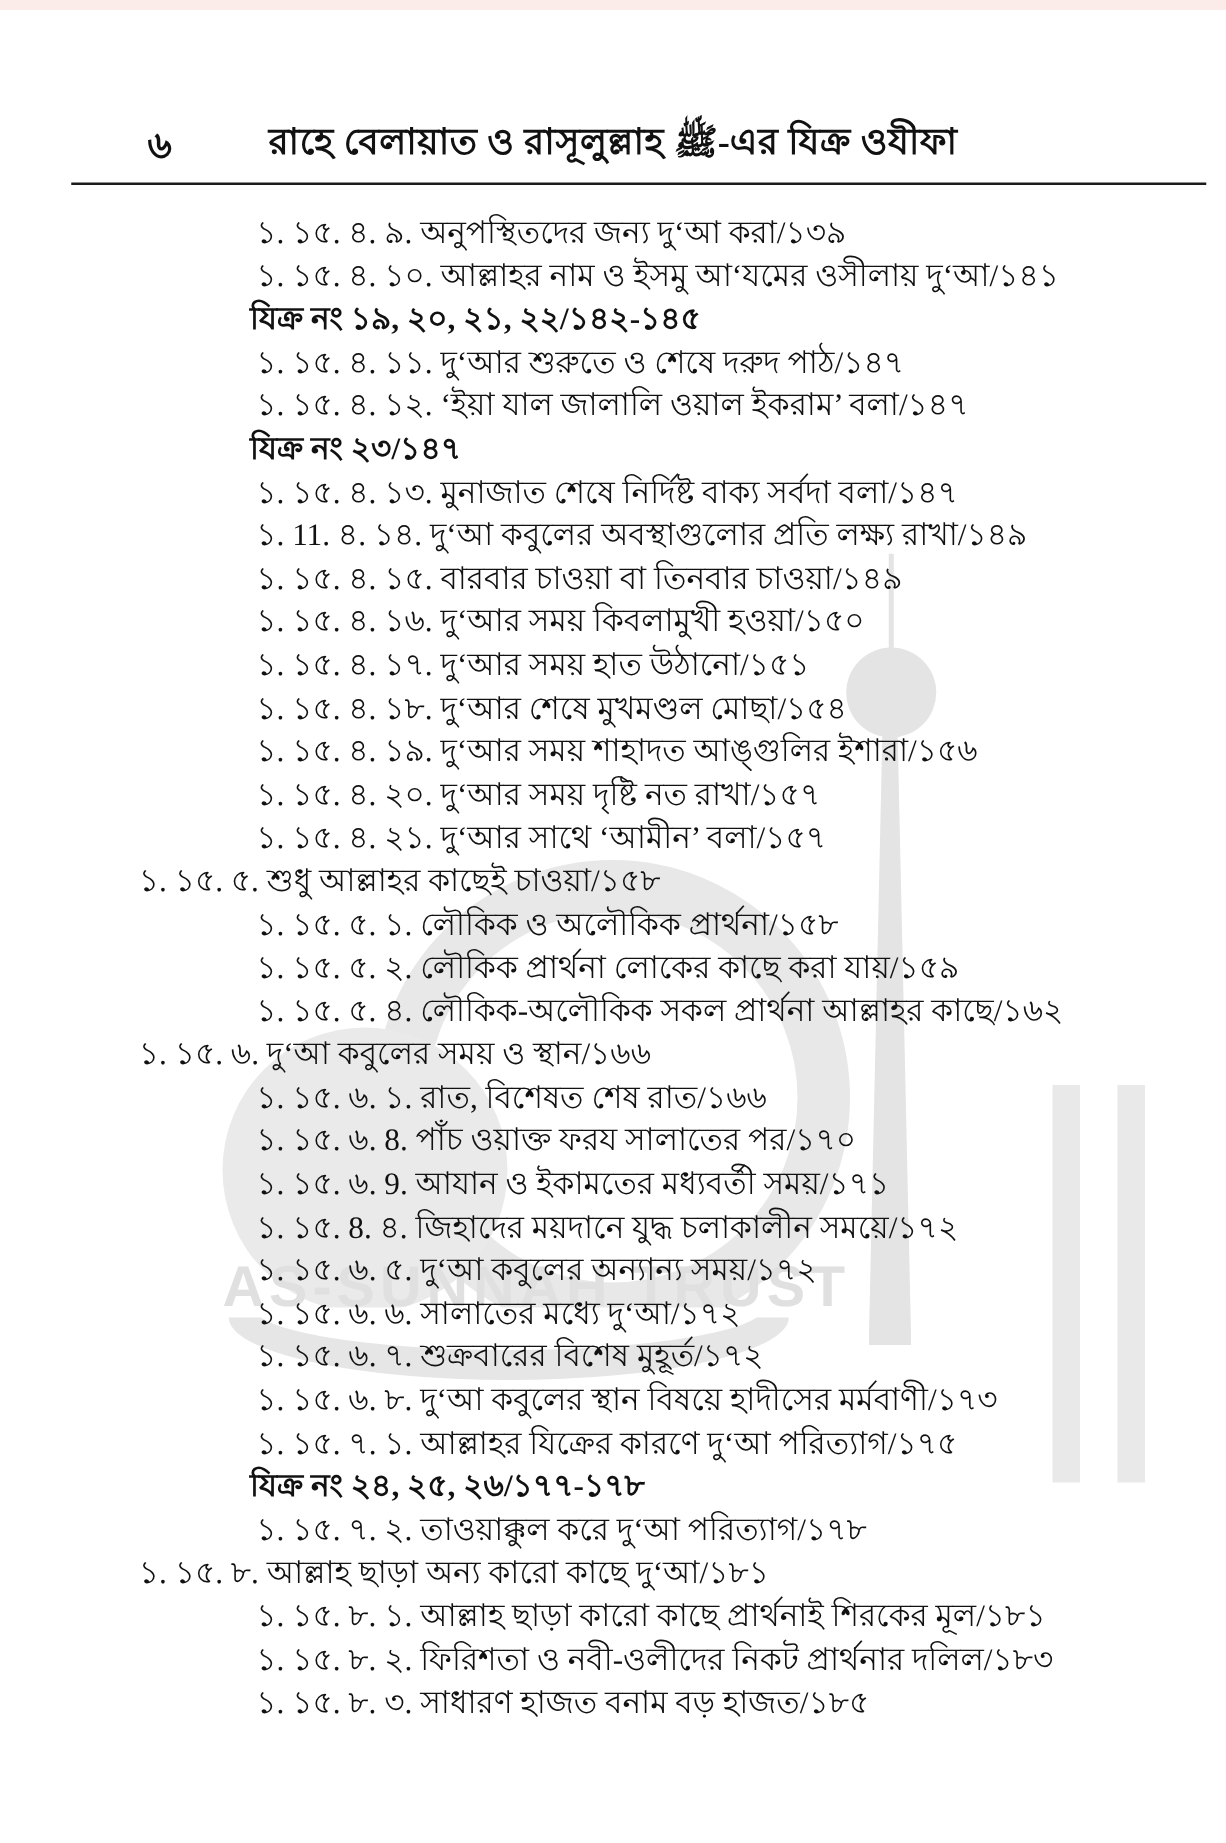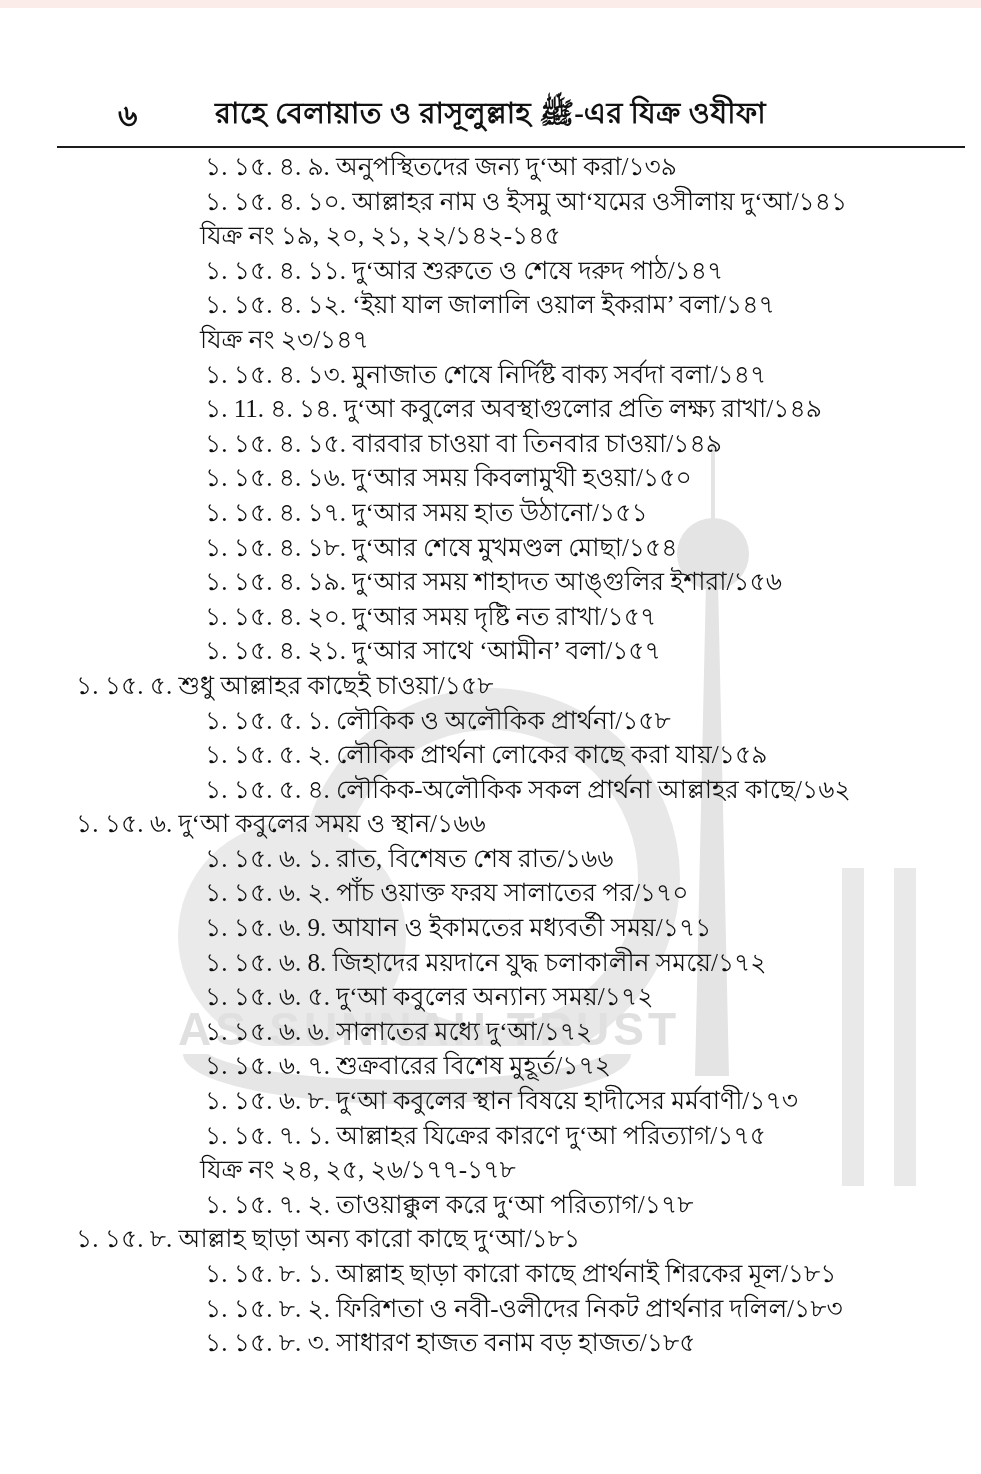--- a/index.html
+++ b/index.html
@@ -105,34 +105,34 @@
   .wm-boat-inner {
     position: absolute; left: 203px; top: 1046px;
     width: 408px; height: 34px;
     background: #ffffff;
     border-radius: 0 0 204px 204px / 0 0 34px 34px;
   }
 
   
   .toc {
     position: absolute;
-    top: 150px; left: 0;
+    top: 170px; left: 0;
     width: 839px;
     z-index: 1;
   }
   .toc-entry {
     height: 34.6px;
     line-height: 34.6px;
     font-size: 25px;
     white-space: nowrap;
     color: #111111;
   }
-  .toc-entry.section { padding-left: 76px; }
+  .toc-entry.section { padding-left: 111px; }
   .toc-entry.sub     { padding-left: 205px; }
-  .toc-entry.bold    { padding-left: 200px; font-weight: normal; }
+  .toc-entry.bold    { padding-left: 200px; font-weight: bold; }
 </style>
 </head>
 <body>
 
 <div class="top-strip"></div>
 
 <div class="watermark">
   <div class="wm-spire"></div>
   <div class="wm-bulb"></div>
   <div class="wm-shaft"></div>
@@ -164,23 +164,23 @@
     <div class="toc-entry sub">১. ১৫. ৪. ১৮. দু‘আর শেষে মুখমণ্ডল মোছা/১৫৪</div>
     <div class="toc-entry sub">১. ১৫. ৪. ১৯. দু‘আর সময় শাহাদত আঙ্গুলির ইশারা/১৫৬</div>
     <div class="toc-entry sub">১. ১৫. ৪. ২০. দু‘আর সময় দৃষ্টি নত রাখা/১৫৭</div>
     <div class="toc-entry sub">১. ১৫. ৪. ২১. দু‘আর সাথে ‘আমীন’ বলা/১৫৭</div>
     <div class="toc-entry section">১. ১৫. ৫. শুধু আল্লাহর কাছেই চাওয়া/১৫৮</div>
     <div class="toc-entry sub">১. ১৫. ৫. ১. লৌকিক ও অলৌকিক প্রার্থনা/১৫৮</div>
     <div class="toc-entry sub">১. ১৫. ৫. ২. লৌকিক প্রার্থনা লোকের কাছে করা যায়/১৫৯</div>
     <div class="toc-entry sub">১. ১৫. ৫. ৪. লৌকিক-অলৌকিক সকল প্রার্থনা আল্লাহর কাছে/১৬২</div>
     <div class="toc-entry section">১. ১৫. ৬. দু‘আ কবুলের সময় ও স্থান/১৬৬</div>
     <div class="toc-entry sub">১. ১৫. ৬. ১. রাত, বিশেষত শেষ রাত/১৬৬</div>
-    <div class="toc-entry sub">১. ১৫. ৬. ২. পাঁচ ওয়াক্ত ফরয সালাতের পর/১৭০</div>
+    <div class="toc-entry sub">১. ১৫. ৬. 8. পাঁচ ওয়াক্ত ফরয সালাতের পর/১৭০</div>
     <div class="toc-entry sub">১. ১৫. ৬. 9. আযান ও ইকামতের মধ্যবর্তী সময়/১৭১</div>
-    <div class="toc-entry sub">১. ১৫. ৬. 8. জিহাদের ময়দানে যুদ্ধ চলাকালীন সময়ে/১৭২</div>
+    <div class="toc-entry sub">১. ১৫. 8. ৪. জিহাদের ময়দানে যুদ্ধ চলাকালীন সময়ে/১৭২</div>
     <div class="toc-entry sub">১. ১৫. ৬. ৫. দু‘আ কবুলের অন্যান্য সময়/১৭২</div>
     <div class="toc-entry sub">১. ১৫. ৬. ৬. সালাতের মধ্যে দু‘আ/১৭২</div>
     <div class="toc-entry sub">১. ১৫. ৬. ৭. শুক্রবারের বিশেষ মুহূর্ত/১৭২</div>
     <div class="toc-entry sub">১. ১৫. ৬. ৮. দু‘আ কবুলের স্থান বিষয়ে হাদীসের মর্মবাণী/১৭৩</div>
     <div class="toc-entry sub">১. ১৫. ৭. ১. আল্লাহর যিক্রের কারণে দু‘আ পরিত্যাগ/১৭৫</div>
     <div class="toc-entry bold">যিক্র নং ২৪, ২৫, ২৬/১৭৭-১৭৮</div>
     <div class="toc-entry sub">১. ১৫. ৭. ২. তাওয়াক্কুল করে দু‘আ পরিত্যাগ/১৭৮</div>
     <div class="toc-entry section">১. ১৫. ৮. আল্লাহ ছাড়া অন্য কারো কাছে দু‘আ/১৮১</div>
     <div class="toc-entry sub">১. ১৫. ৮. ১. আল্লাহ ছাড়া কারো কাছে প্রার্থনাই শিরকের মূল/১৮১</div>
     <div class="toc-entry sub">১. ১৫. ৮. ২. ফিরিশতা ও নবী-ওলীদের নিকট প্রার্থনার দলিল/১৮৩</div>

